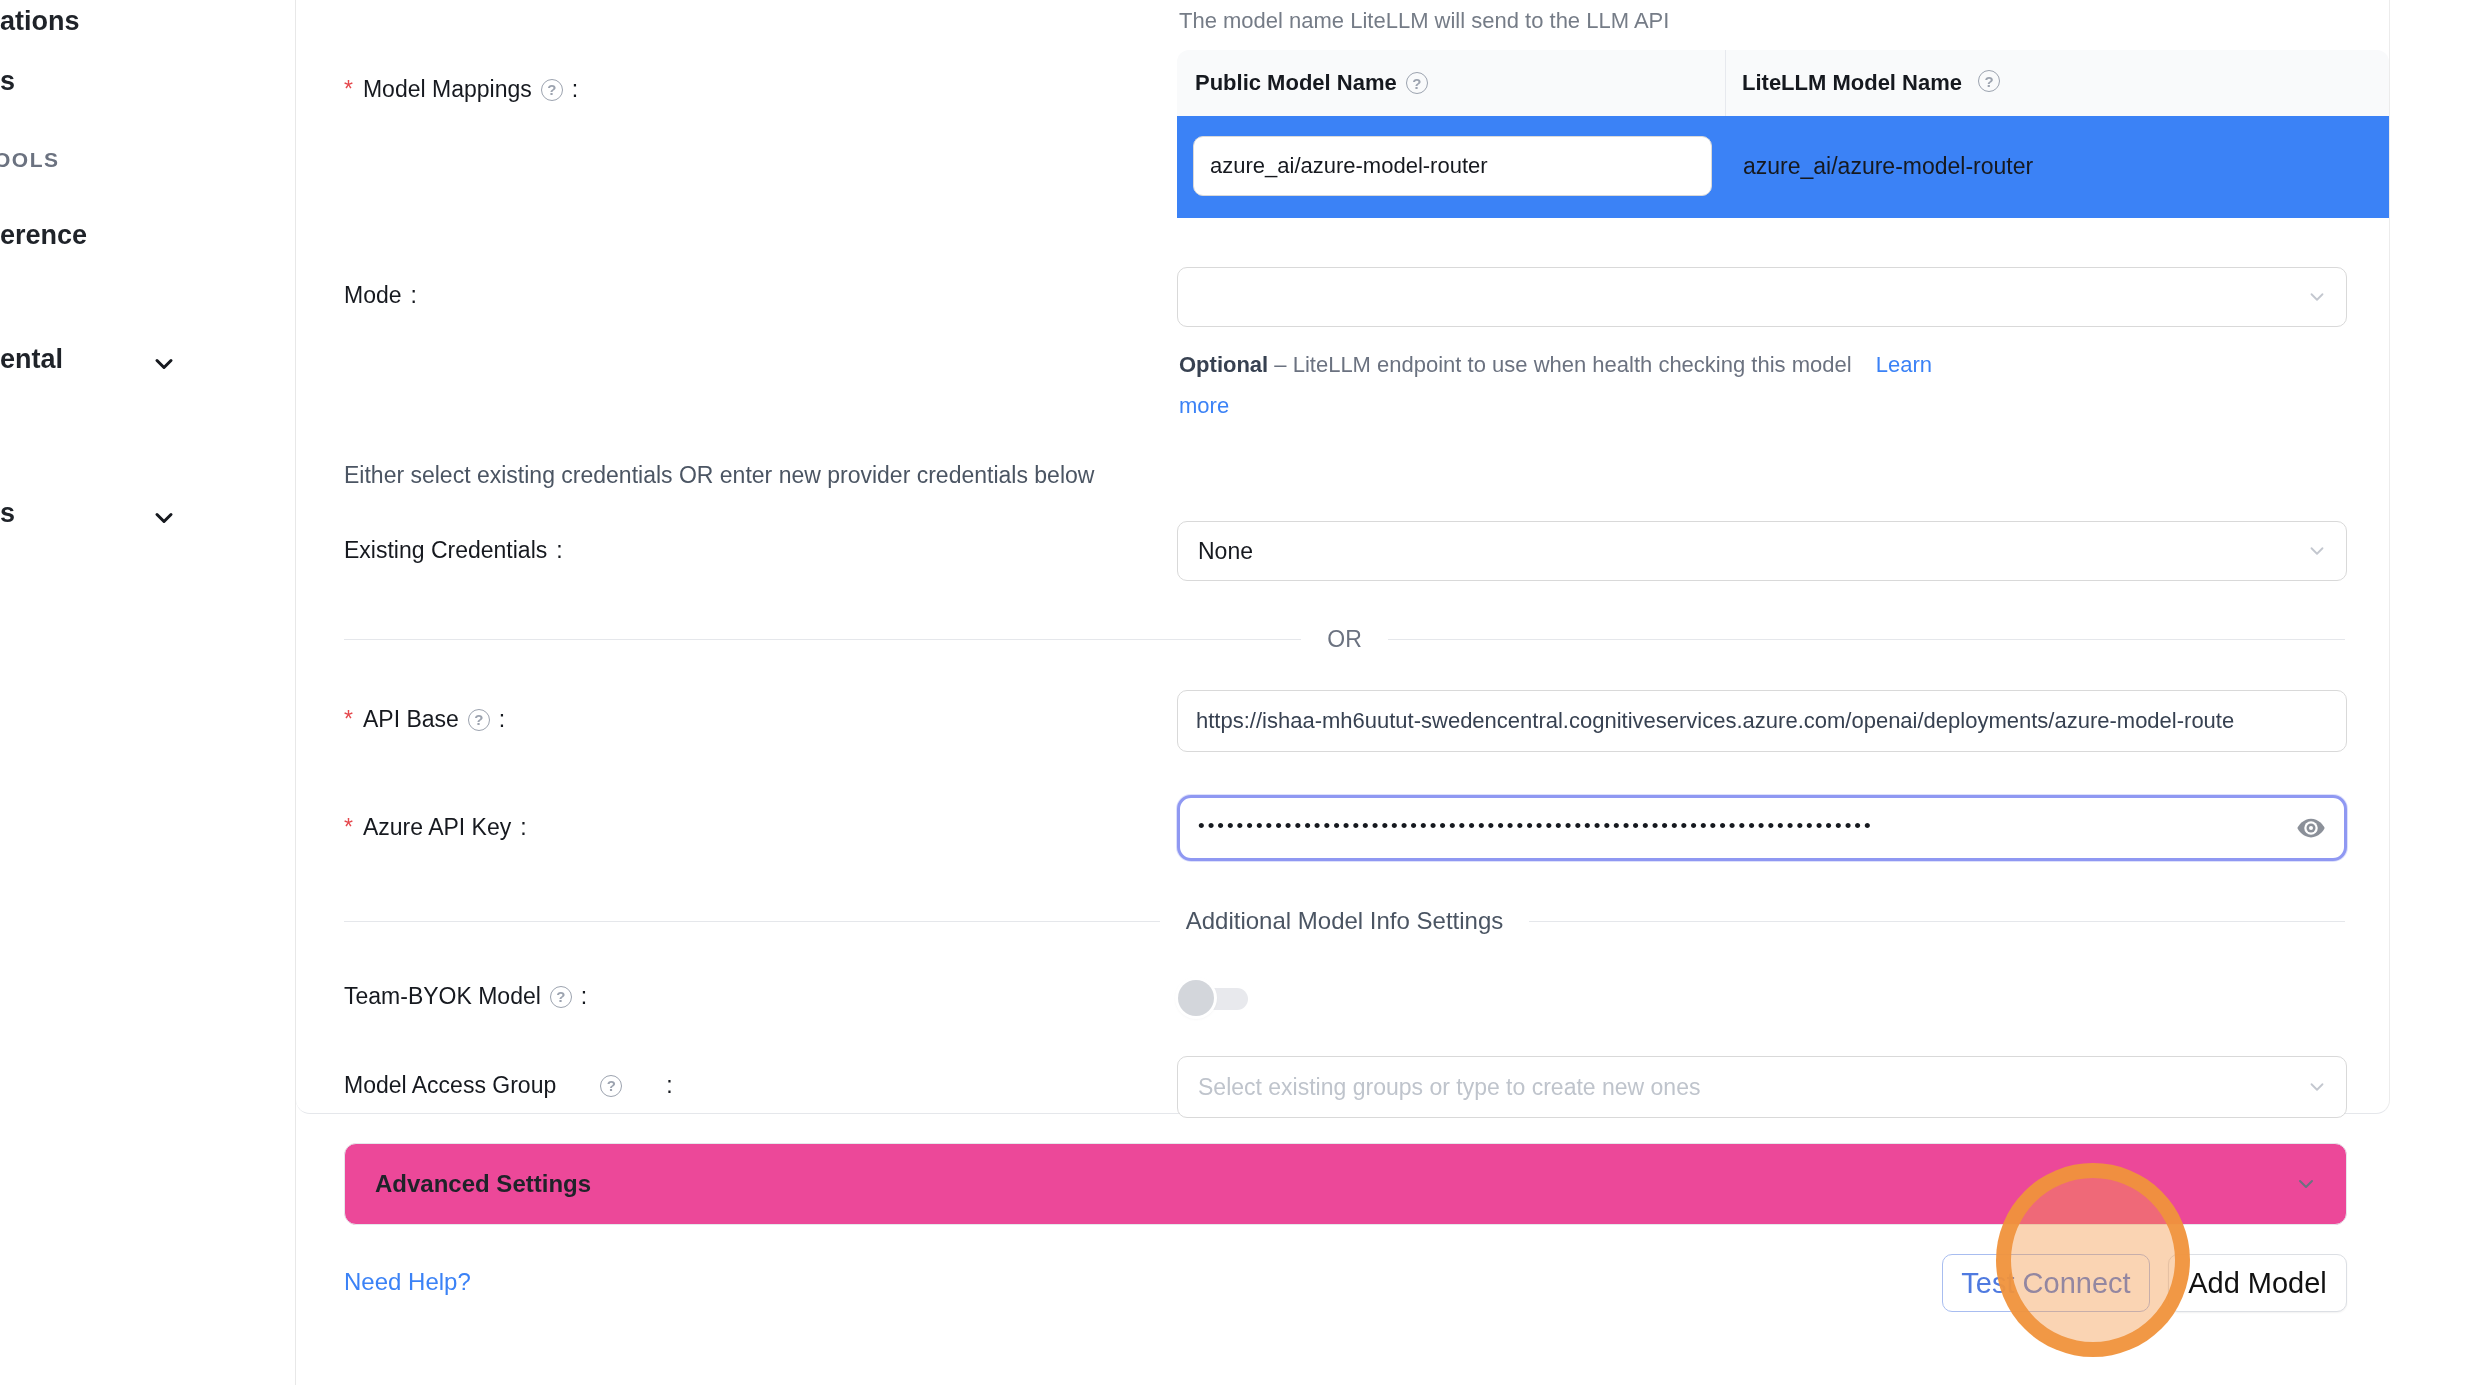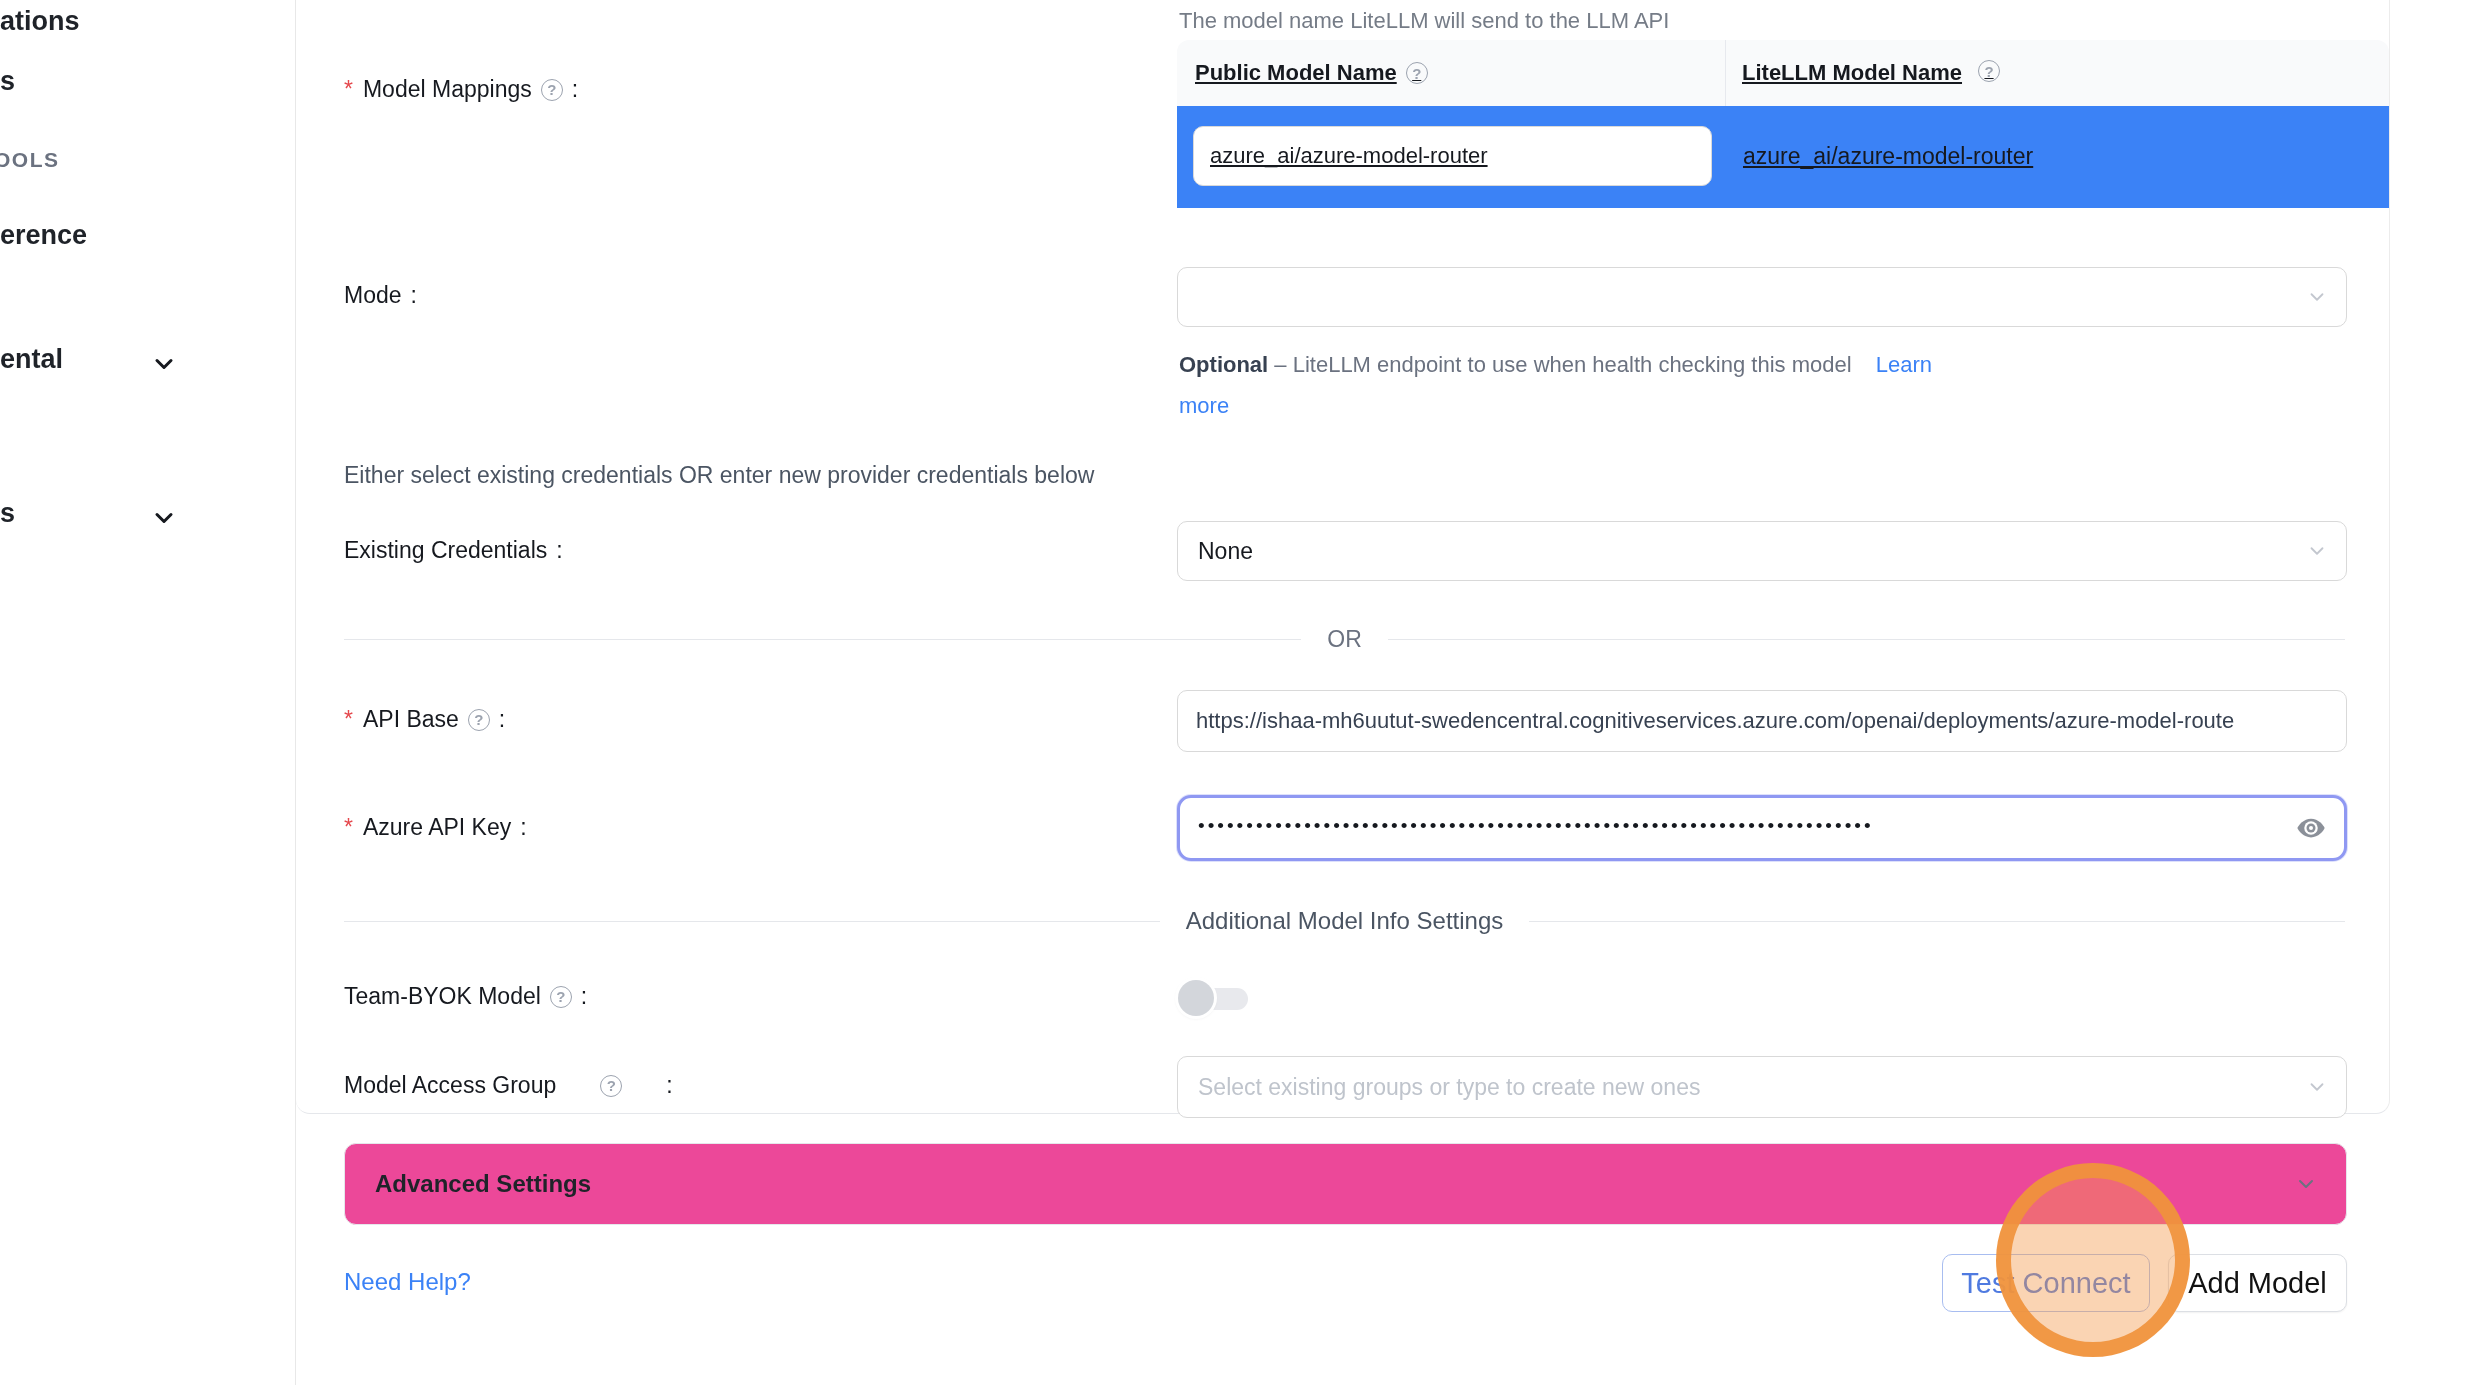--- a/index.html
+++ b/index.html
@@ -27,21 +27,21 @@
          font-size:23px; color:#16191f; white-space:nowrap; }
   .req { color:#e5484d; font-size:23px; margin-right:1px; }
   .qicon { width:22px; height:22px; border:1.6px solid #9ca3af; border-radius:50%;
            color:#9ca3af; font-size:15px; font-weight:600; display:inline-flex;
            align-items:center; justify-content:center; flex:0 0 auto; }
   .colon { color:#16191f; }
 
   .helper-top { position:absolute; left:883px; top:8px; font-size:22px; color:#757c87; }
 
   
-  .mm-table { position:absolute; left:881px; top:40px; width:1212px;text-decoration:underline; }
+  .mm-table { position:absolute; left:881px; top:50px; width:1212px; }
   .mm-head { height:66px; background:#f9fafb; border-radius:12px 12px 0 0;
              display:flex; align-items:center; }
   .mm-h1 { width:549px; height:100%; display:flex; align-items:center; gap:9px;
            padding-left:18px; font-weight:700; font-size:22px; border-right:1px solid #e7e9ee; }
   .mm-h2 { display:flex; align-items:flex-start; gap:16px; padding-left:16px;
            font-weight:700; font-size:22px; }
   .mm-body { display:flex; align-items:center; padding:20px 0 22px 16px; background:#3b82f6; }
   .mm-input { width:519px; height:60px; border:1px solid #d9d9d9; border-radius:10px;
               padding:0 16px; font-size:22px; color:#16191f; outline:none;
               font-family:"Liberation Sans", sans-serif; }

